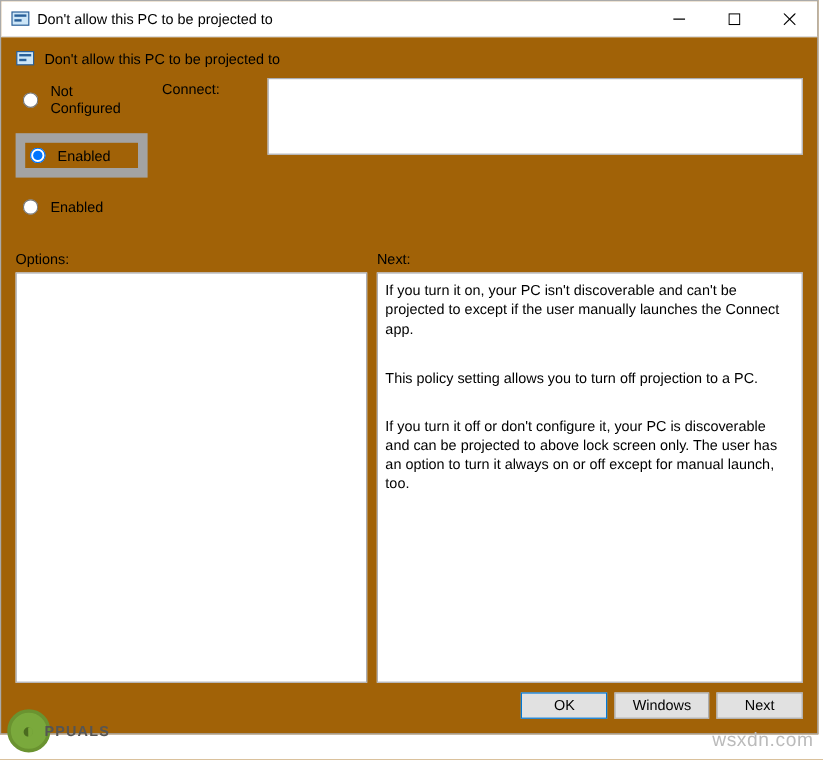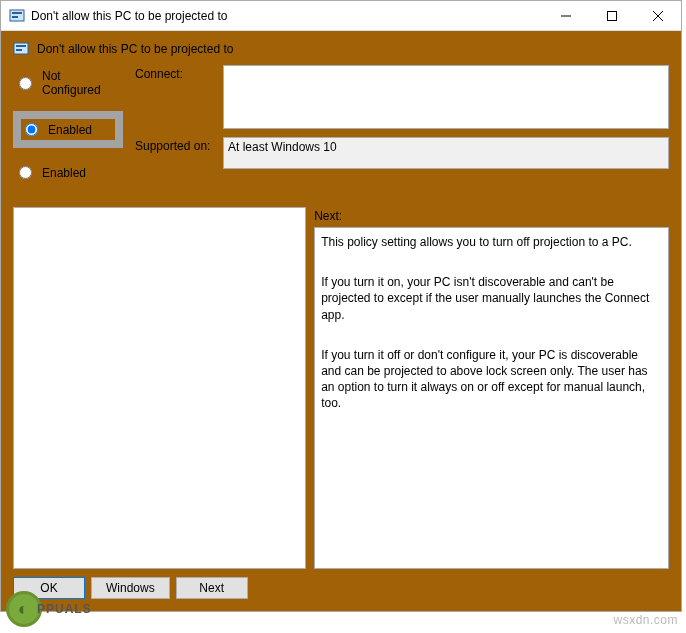--- a/index.html
+++ b/index.html
@@ -167,32 +167,33 @@
       background: #fff;
       flex: 1;
       padding: 6px 18px 6px 6px;
       overflow-y: scroll;
       line-height: 1.35;
     }
     .help-box p { margin: 0 0 24px 0; }
     .help-box p:last-child { margin-bottom: 12px; }
     .footer {
       display: flex;
+      justify-content: flex-end;
       gap: 6px;
       padding: 8px 12px 12px 12px;
     }
     .footer .btn { min-width: 72px; }
     .primary {
       border-color: #0078d7;
     }
     .watermark {
       position: absolute;
       bottom: 6px;
       right: 8px;
-      font-size: 12px;
+      font-size: 16px;
       color: #bbb;
       letter-spacing: 0.5px;
       text-align: center;
     }
     .appuals {
       position: absolute;
       left: 6px;
       bottom: 6px;
       display: flex;
       align-items: center;
@@ -278,36 +279,33 @@
       <label class="radio-row">
         <input type="radio" name="state" style="">
         <span>Enabled</span>
       </label>
     </div>
     <div class="fields">
       <div class="field-row">
         <div class="field-label">Connect:</div>
         <textarea class="comment-box" style=""></textarea>
       </div>
-      <div class="field-row">
-        <div class="field-label">Supported on:</div>
-        <div class="supported-box">At least Windows 10</div>
-      </div>
     </div>
   </div>
 
   <div class="lower">
     <div class="col" style="flex:0.95">
+      <div class="col-label">Options:</div>
       <div class="options-box"></div>
     </div>
     <div class="col" style="flex:1.15">
       <div class="col-label">Next:</div>
       <div class="help-box">
+        <p>If you turn it on, your PC isn't discoverable and can't be projected to except if the user manually launches the Connect app.</p>
         <p>This policy setting allows you to turn off projection to a PC.</p>
-        <p>If you turn it on, your PC isn't discoverable and can't be projected to except if the user manually launches the Connect app.</p>
         <p>If you turn it off or don't configure it, your PC is discoverable and can be projected to above lock screen only. The user has an option to turn it always on or off except for manual launch, too.</p>
       </div>
     </div>
   </div>
 
   <div class="footer">
     <div class="btn primary">OK</div>
     <div class="btn">Windows</div>
     <div class="btn">Next</div>
   </div>

